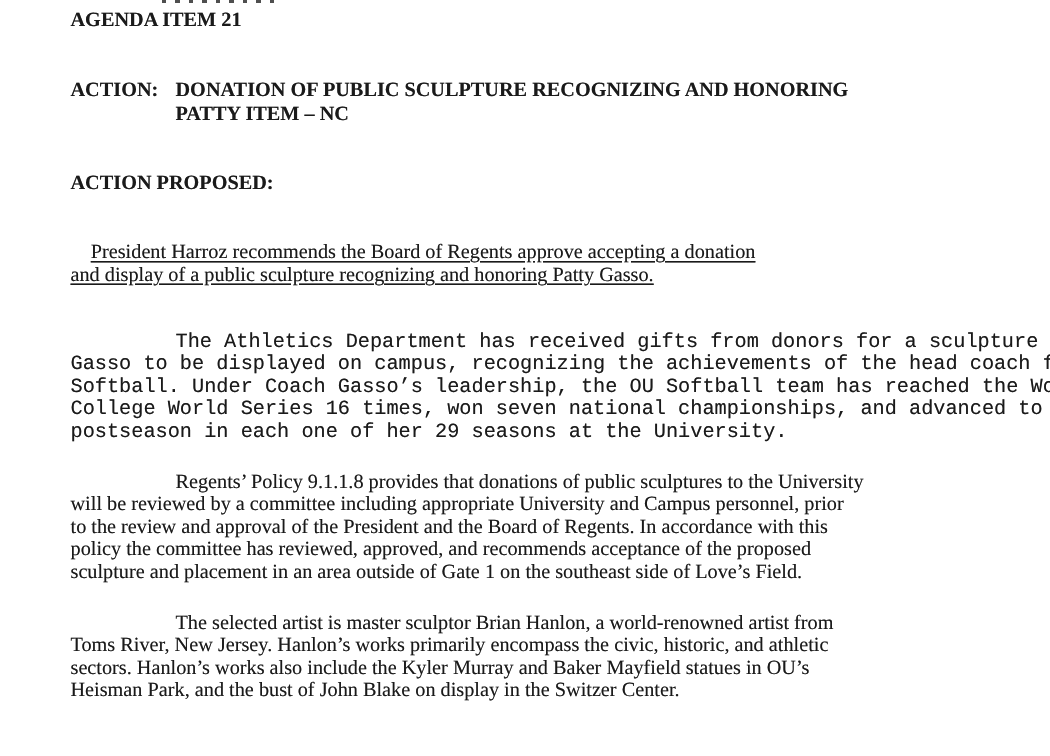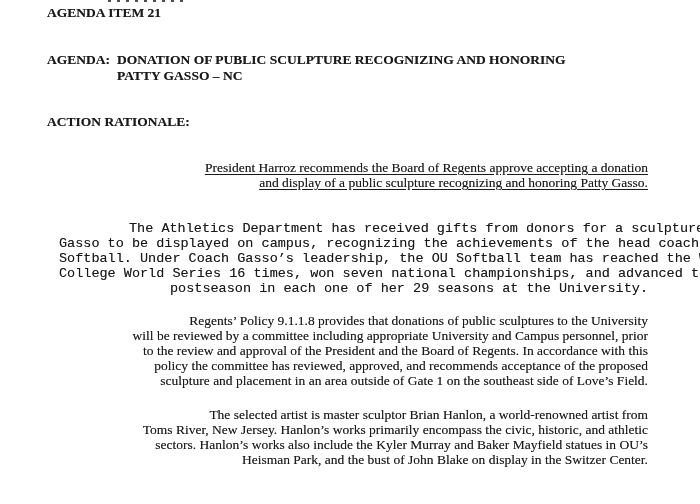--- a/index.html
+++ b/index.html
@@ -50,24 +50,23 @@
   }
   .pre-lines {
     white-space: pre;
   }
   .section-heading {
     font-weight: bold;
     margin: 0;
   }
   .action-heading { margin-top: 30px; }
   .para {
-    margin: 12px;
+    margin: 0;
     text-indent: 70px;
     white-space: pre;
-    text-align: right;
   }
   .action-para { margin-top: 16px; }
   .underlined {
     text-decoration: underline;
     text-underline-offset: 2px;
   }
   .background-heading { margin-top: 27px; }
   .para-1 { margin-top: 16px; font-family: Liberation Mono, monospace; }
   .para-2 { margin-top: 17px; }
   .para-3 { margin-top: 19px; }
@@ -75,26 +74,26 @@
 </head>
 <body>
 
 <div class="page">
 
   <div class="top-artifact"></div>
 
   <h1 class="doc-heading">AGENDA ITEM 21</h1>
 
   <div class="issue-row">
-    <span class="issue-label">AGENDA:</span>
+    <span class="issue-label">ACTION:</span>
     <span class="pre-lines">DONATION OF PUBLIC SCULPTURE RECOGNIZING AND HONORING
-PATTY GASSO – NC</span>
+PATTY ITEM – NC</span>
   </div>
 
-  <h2 class="section-heading action-heading doc-heading">ACTION RATIONALE:</h2>
+  <h2 class="section-heading action-heading doc-heading">ACTION PROPOSED:</h2>
 
   <p class="para action-para">
     <span class="underlined">President Harroz recommends the Board of Regents approve accepting a donation
 and display of a public sculpture recognizing and honoring Patty Gasso.</span>
   </p>
 
 
   <p class="para para-1">The Athletics Department has received gifts from donors for a sculpture of Patty
 Gasso to be displayed on campus, recognizing the achievements of the head coach for OU
 Softball. Under Coach Gasso’s leadership, the OU Softball team has reached the Women’s

